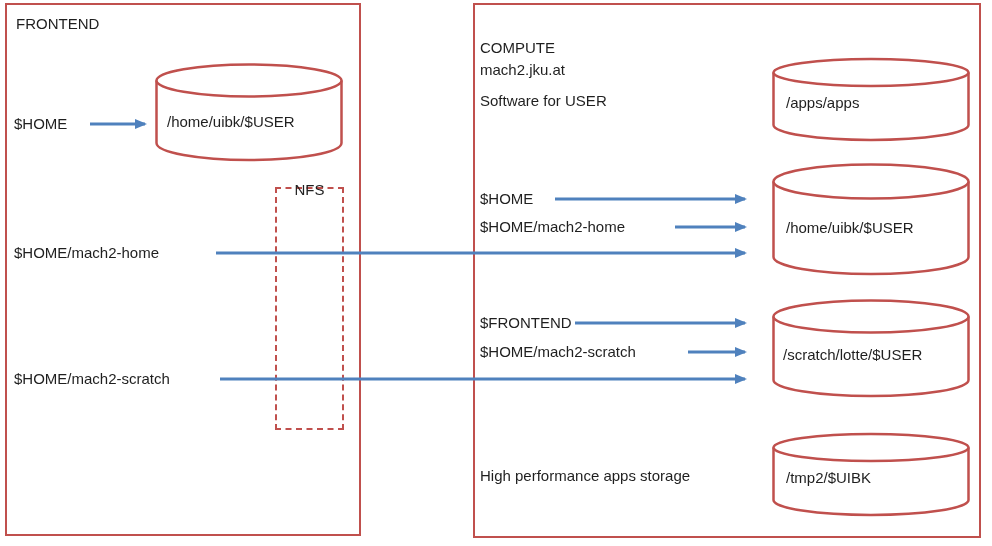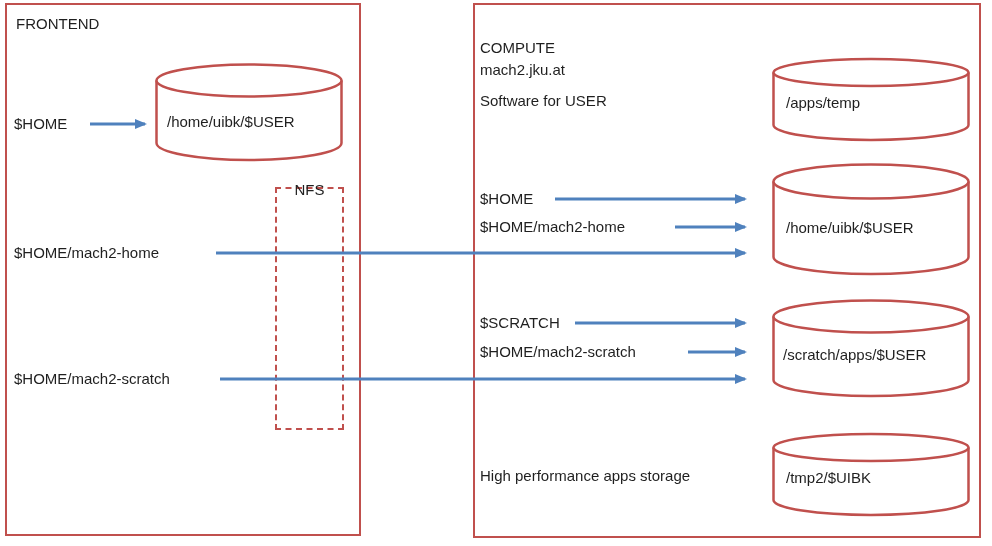--- a/index.html
+++ b/index.html
@@ -59,55 +59,55 @@
   <div class="lbl" style="left:14px;top:368px;">$HOME/mach2-scratch</div>
 
   <div class="lbl title" style="left:480px;top:13px;margin-top:24px;">
     <span>COMPUTE</span>
     <span class="host">mach2.jku.at</span>
   </div>
 
   <div class="lbl" style="left:480px;top:90px;">Software for USER</div>
   <div class="lbl" style="left:480px;top:188px;">$HOME</div>
   <div class="lbl" style="left:480px;top:216px;">$HOME/mach2-home</div>
-  <div class="lbl" style="left:480px;top:312px;">$SCRATCH</div>
+  <div class="lbl" style="left:480px;top:312px;">$FRONTEND</div>
   <div class="lbl" style="left:480px;top:341px;">$HOME/mach2-scratch</div>
   <div class="lbl" style="left:480px;top:465px;">High performance apps storage</div>
 
   <div class="cyl" style="left:155px;top:62px;">
     <svg width="188" height="100" viewBox="0 0 188 100">
       <path d="M1.5,18.5 V81 A92.5,17 0 0 0 186.5,81 V18.5" fill="#ffffff" stroke="#c0504d" stroke-width="2.5"></path>
       <ellipse cx="94" cy="18.5" rx="92.5" ry="16" fill="#ffffff" stroke="#c0504d" stroke-width="2.5"></ellipse>
     </svg>
   </div>
   <div class="lbl cyl-label" style="left:167px;top:111px;">/home/uibk/$USER</div>
 
   <div class="cyl" style="left:772px;top:57px;">
     <svg width="198" height="85" viewBox="0 0 198 85">
       <path d="M1.5,15.5 V68 A97.5,15 0 0 0 196.5,68 V15.5" fill="#ffffff" stroke="#c0504d" stroke-width="2.5"></path>
       <ellipse cx="99" cy="15.5" rx="97.5" ry="13.5" fill="#ffffff" stroke="#c0504d" stroke-width="2.5"></ellipse>
     </svg>
   </div>
-  <div class="lbl cyl-label" style="left:786px;top:92px;">/apps/temp</div>
+  <div class="lbl cyl-label" style="left:786px;top:92px;">/apps/apps</div>
 
   <div class="cyl" style="left:772px;top:162px;">
     <svg width="198" height="115" viewBox="0 0 198 115">
       <path d="M1.5,19.5 V95 A97.5,17 0 0 0 196.5,95 V19.5" fill="#ffffff" stroke="#c0504d" stroke-width="2.5"></path>
       <ellipse cx="99" cy="19.5" rx="97.5" ry="17" fill="#ffffff" stroke="#c0504d" stroke-width="2.5"></ellipse>
     </svg>
   </div>
   <div class="lbl cyl-label" style="left:786px;top:217px;">/home/uibk/$USER</div>
 
   <div class="cyl" style="left:772px;top:298px;">
     <svg width="198" height="101" viewBox="0 0 198 101">
       <path d="M1.5,18.5 V82 A97.5,16 0 0 0 196.5,82 V18.5" fill="#ffffff" stroke="#c0504d" stroke-width="2.5"></path>
       <ellipse cx="99" cy="18.5" rx="97.5" ry="16" fill="#ffffff" stroke="#c0504d" stroke-width="2.5"></ellipse>
     </svg>
   </div>
-  <div class="lbl cyl-label" style="left:783px;top:344px;">/scratch/apps/$USER</div>
+  <div class="lbl cyl-label" style="left:783px;top:344px;">/scratch/lotte/$USER</div>
 
   <div class="cyl" style="left:772px;top:432px;">
     <svg width="198" height="85" viewBox="0 0 198 85">
       <path d="M1.5,15.5 V68 A97.5,15 0 0 0 196.5,68 V15.5" fill="#ffffff" stroke="#c0504d" stroke-width="2.5"></path>
       <ellipse cx="99" cy="15.5" rx="97.5" ry="13.5" fill="#ffffff" stroke="#c0504d" stroke-width="2.5"></ellipse>
     </svg>
   </div>
   <div class="lbl cyl-label" style="left:786px;top:467px;">/tmp2/$UIBK</div>
 
   <svg id="arrows" width="992" height="546" viewBox="0 0 992 546">

